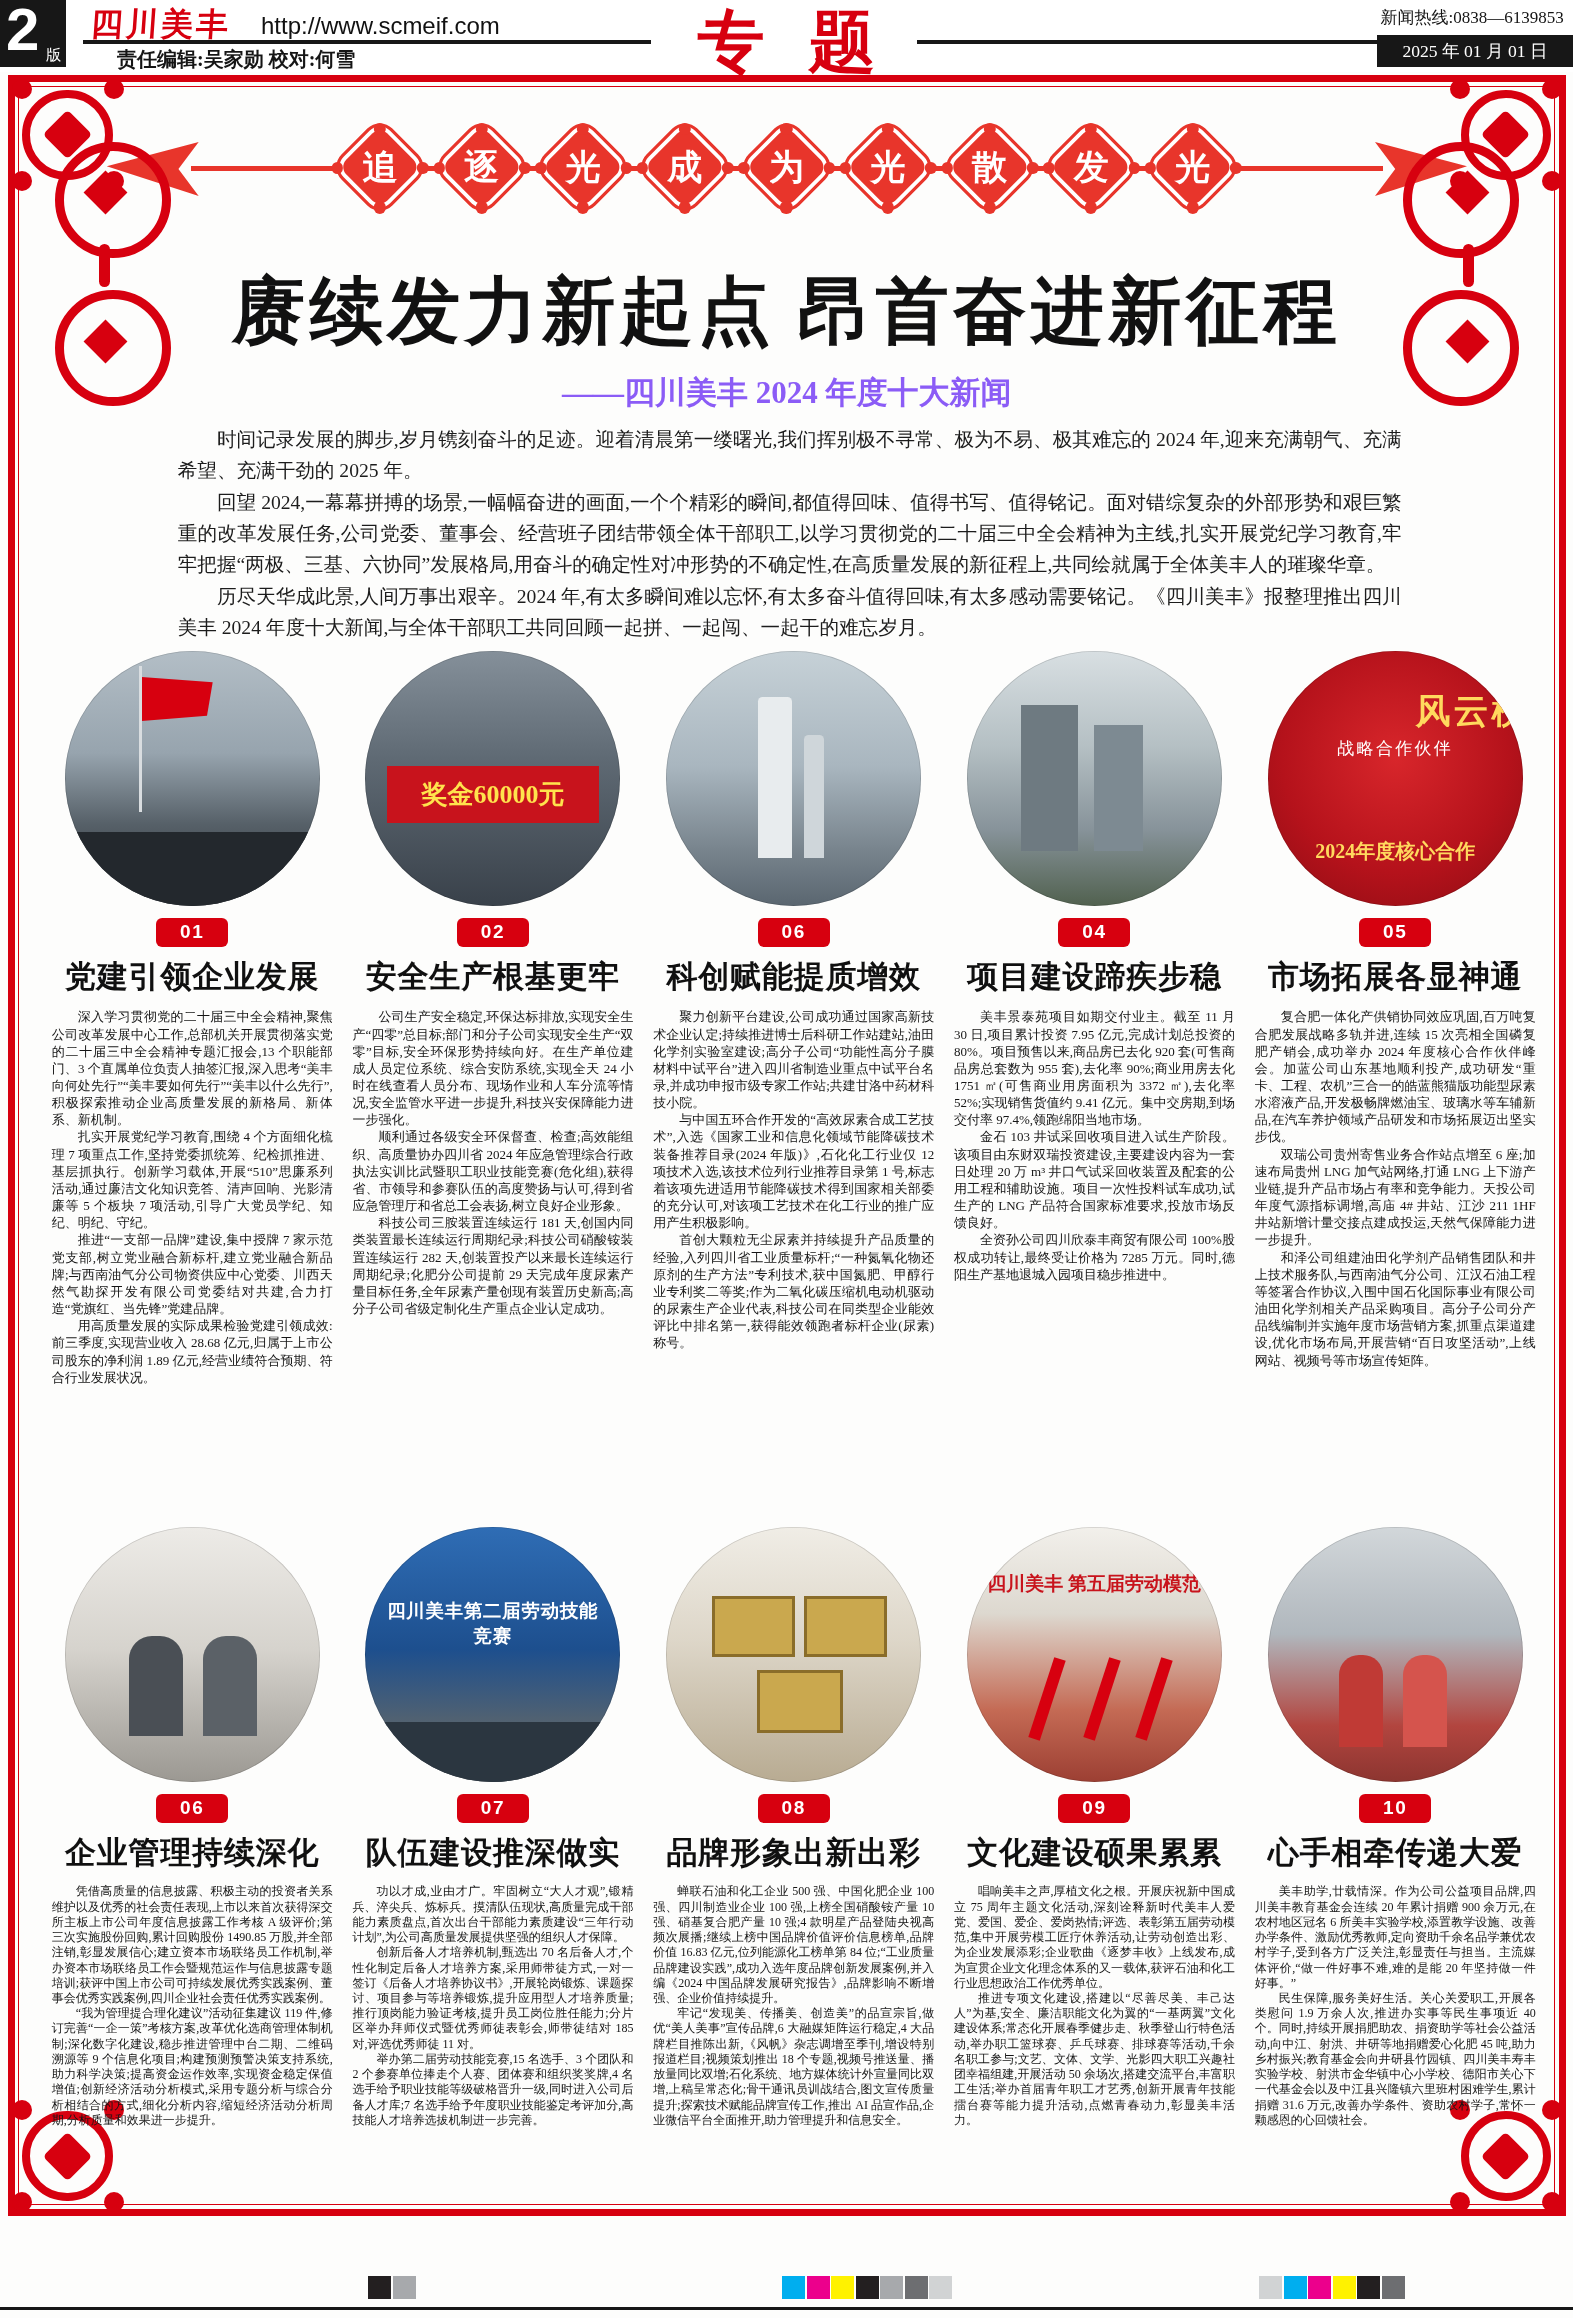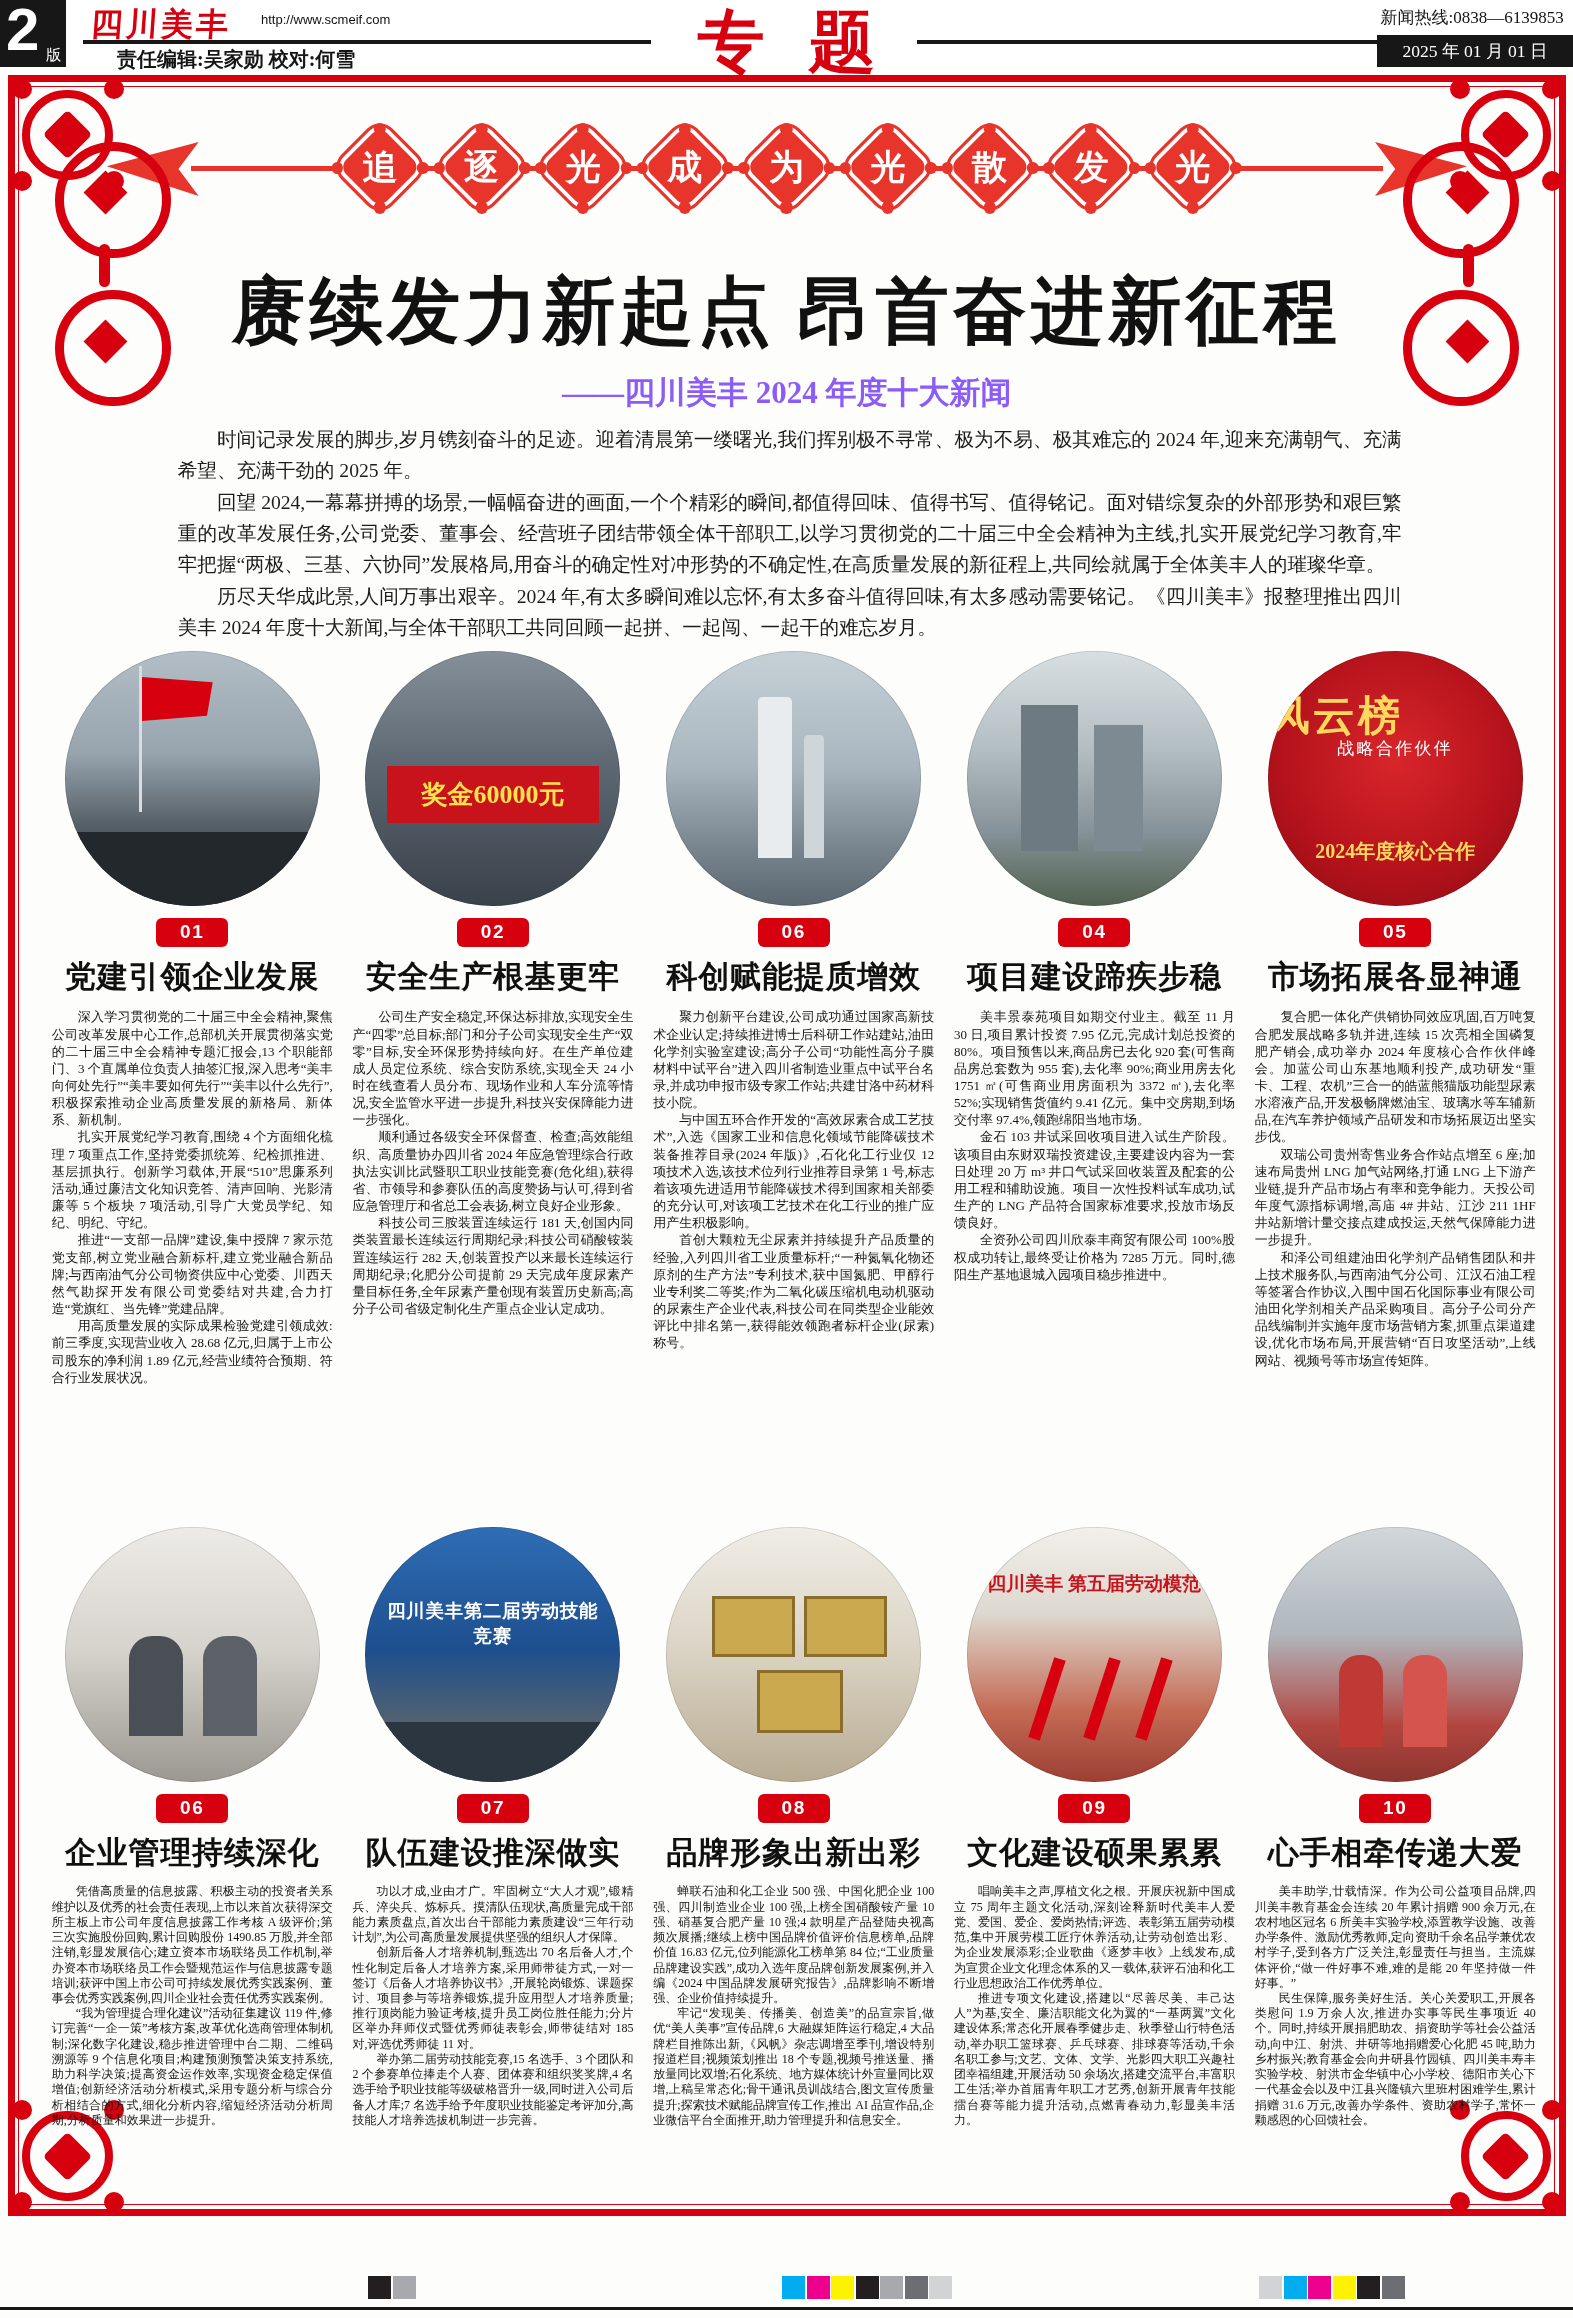--- a/index.html
+++ b/index.html
@@ -8,21 +8,21 @@
     font-family:"Liberation Serif","DejaVu Serif",serif;color:#151515;
     -webkit-font-smoothing:antialiased;overflow:hidden;
   }
   
   .masthead{position:absolute;left:0;top:0;width:1573px;height:72px;background:#fff;}
   .pagenum-box{position:absolute;left:0;top:0;width:66px;height:67px;background:#171717;color:#fff;}
   .pagenum{position:absolute;left:6.1px;top:-4.6px;font-size:60px;font-weight:bold;font-family:"Liberation Sans",sans-serif;}
   .pageban{position:absolute;right:4.6px;bottom:1.5px;font-size:15.3px;}
   .logo{position:absolute;left:91px;top:3.1px;font-size:32px;font-weight:900;color:#d7000f;
         letter-spacing:3.1px;transform:skewX(-4deg);}
-  .url{position:absolute;left:261px;top:12.3px;font-size:13px;color:#111;font-family:"Liberation Sans",sans-serif;}
+  .url{position:absolute;left:261px;top:12.3px;font-size:24px;color:#111;font-family:"Liberation Sans",sans-serif;}
   .rule-left{position:absolute;left:83px;top:40px;width:568px;height:3.8px;background:#171717;}
   .editors{position:absolute;left:117px;top:46px;font-size:20px;font-weight:bold;}
   .section-title{position:absolute;left:50%;top:-3.1px;transform:translateX(-50%);
         color:#d7000f;font-size:67px;font-weight:bold;letter-spacing:44px;white-space:nowrap;padding-left:44px;}
   .rule-right{position:absolute;left:917px;top:40px;width:460px;height:3.8px;background:#171717;}
   .hotline{position:absolute;right:9.2px;top:6.1px;font-size:17px;}
   .date-bar{position:absolute;right:0;top:35px;width:196px;height:32px;background:#171717;color:#fff;
         font-size:17.6px;line-height:32px;text-align:center;}
   
   .frame{position:absolute;left:7.7px;top:75px;width:1558px;height:2141px;border:7px solid #d7000f;box-sizing:border-box;}
@@ -92,22 +92,22 @@
         display:flex;align-items:center;justify-content:center;color:#ffe34d;font-size:26px;font-weight:900;}
   .photo-2{background:linear-gradient(180deg,#c6d1d7 0%,#a9b6bf 45%,#78848d 78%,#5a6670 100%);}
   .photo-2 .tower{position:absolute;background:#e8ecee;border-radius:4.6px 4.6px 0 0;}
   .photo-2 .t1{left:92px;top:46px;width:34px;height:161px;}
   .photo-2 .t2{left:138px;top:84px;width:20px;height:123px;background:#cfd6da;}
   .photo-3{background:linear-gradient(180deg,#d8dfe2 0%,#b4bfc3 38%,#87939a 70%,#51614f 100%);}
   .photo-3 .bldg{position:absolute;background:#6e7a81;}
   .photo-3 .b1{left:54px;top:54px;width:57px;height:146px;}
   .photo-3 .b2{left:127px;top://;top:74px;width:49px;height:126px;background:#7d8a92;}
   .photo-4{background:radial-gradient(circle at 50% 42%,#d8262b 0%,#b5121b 58%,#8a0c13 100%);}
-  .photo-4 .t-top{position:absolute;left:0;top:37px;width:100%;text-align:left;color:#ffd95e;
-        font-size:42px;font-weight:900;letter-spacing:3.1px;}
+  .photo-4 .t-top{position:absolute;left:7px;top:37px;width:100%;text-align:right;color:#ffd95e;
+        font-size:35px;font-weight:900;letter-spacing:3.1px;}
   .photo-4 .t-mid{position:absolute;left:0;top:86px;width:100%;text-align:center;color:#fff;
         font-size:17px;letter-spacing:2.3px;}
   .photo-4 .t-bot{position:absolute;left:0;bottom:41px;width:100%;text-align:center;color:#ffd95e;
         font-size:20px;font-weight:bold;}
   .photo-5{background:linear-gradient(180deg,#edebe7 0%,#d6d3cd 48%,#9b9892 100%);}
   .photo-5 .fig{position:absolute;width:54px;height:100px;border-radius:23px 23px 0 0;background:#4a4f55;bottom:46px;}
   .photo-5 .f1{left:64px;} .photo-5 .f2{left:138px;background:#5b6167;}
   .photo-6{background:linear-gradient(180deg,#2f6db5 0%,#1d4f8e 48%,#55636f 78%,#3c454e 100%);}
   .photo-6 .bktext{position:absolute;left:12.3px;top:71px;width:230px;text-align:center;color:#fff;
         font-size:18.4px;font-weight:bold;letter-spacing:0.8px;}

